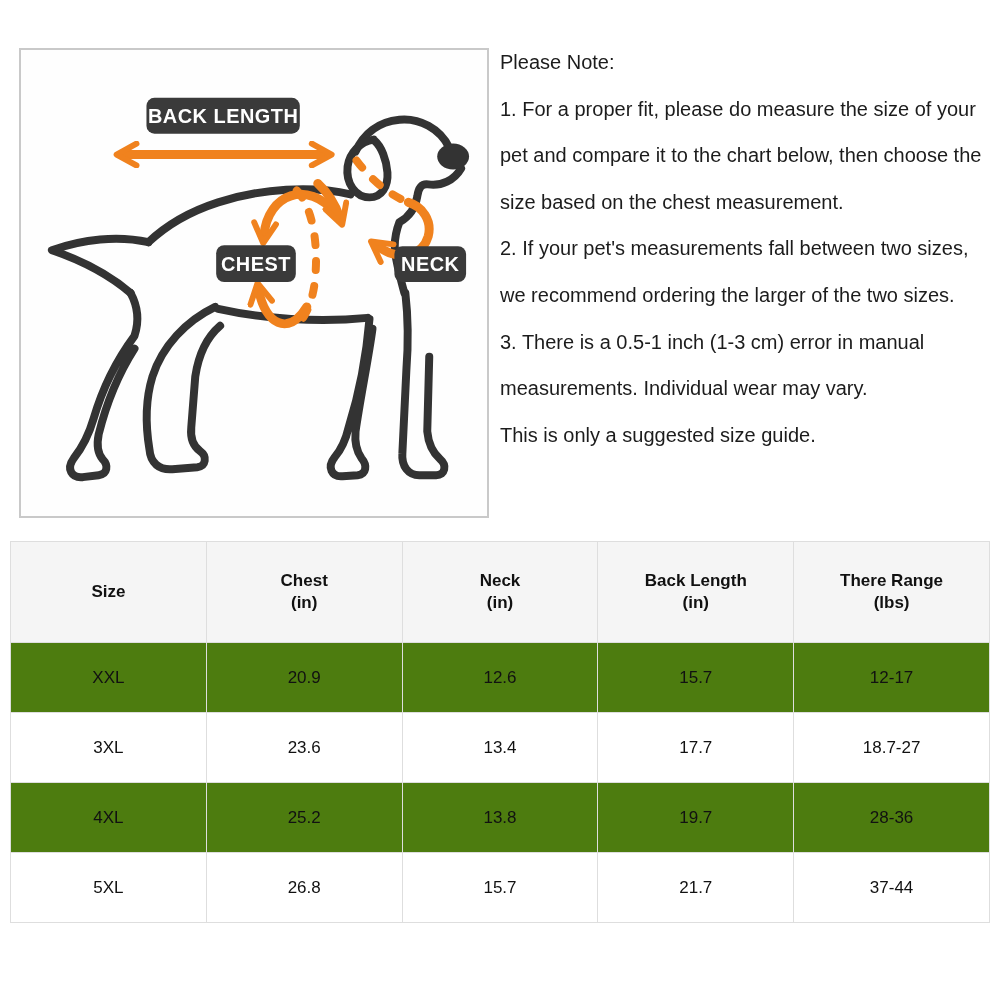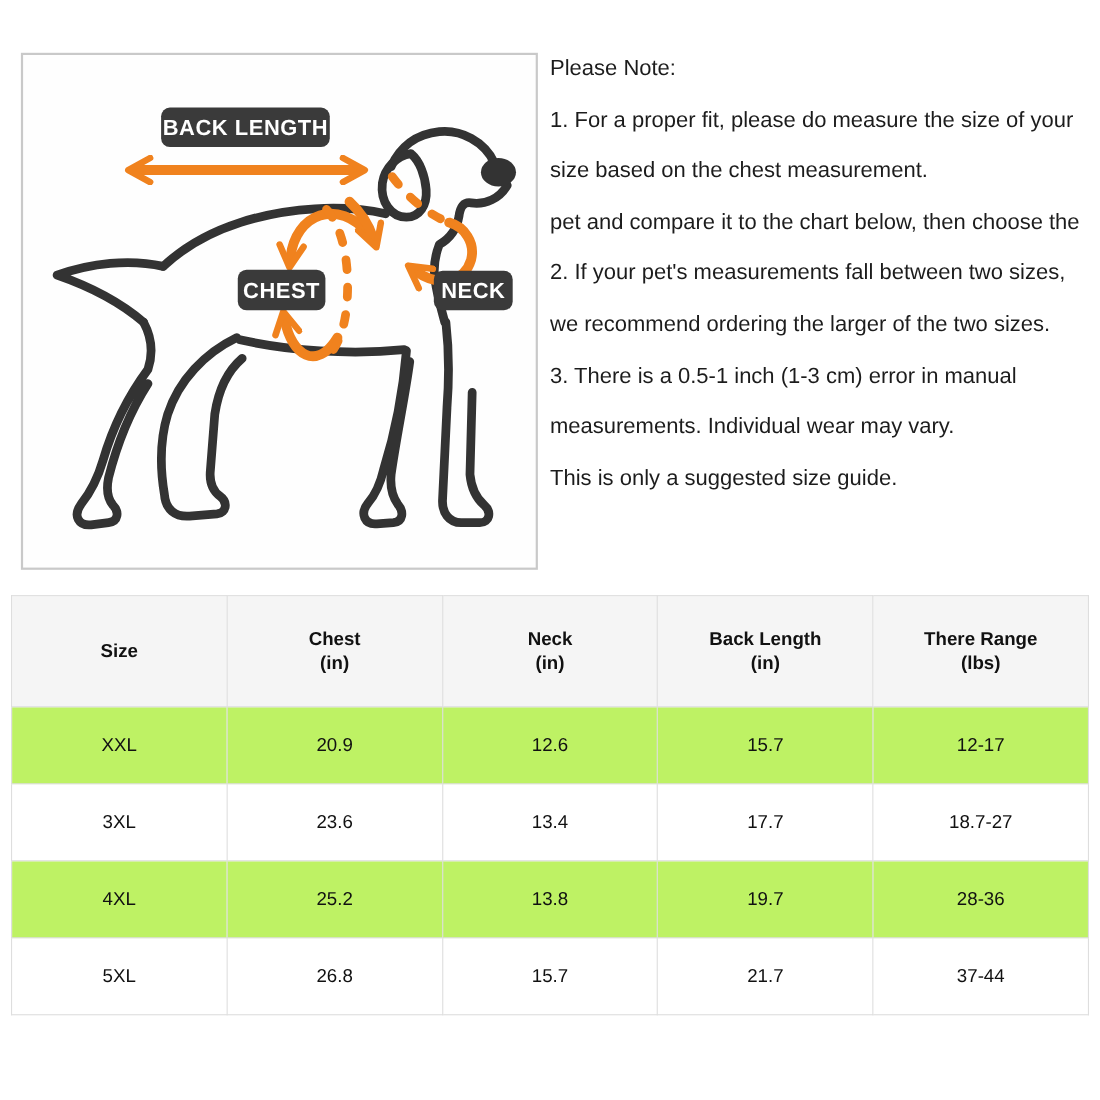--- a/index.html
+++ b/index.html
@@ -52,21 +52,21 @@
     vertical-align: middle;
     padding: 0;
   }
   table.size-table th {
     height: 100px;
     background: #f5f5f5;
     font-weight: bold;
     line-height: 22px;
   }
   table.size-table td { height: 69px; background: #ffffff; }
-  table.size-table tr.alt td { background: #bef264; }
+  table.size-table tr.alt td { background: #4d7c0f; }
   .svg-label-text {
     font-family: "Liberation Sans", sans-serif;
     font-weight: bold;
     font-size: 20px;
     fill: #ffffff;
     letter-spacing: 0.5px;
   }
 </style>
 </head>
 <body>
@@ -120,22 +120,22 @@
       <text class="svg-label-text" x="238" y="224" text-anchor="middle">CHEST</text>
       <rect x="377" y="199" width="72" height="36" rx="8" fill="#3A3A3A"></rect>
       <text class="svg-label-text" x="413" y="224" text-anchor="middle">NECK</text>
     </g>
   </svg>
 </div>
 
 <div class="notes">
   <div class="note-line">Please Note:</div>
   <div class="note-line">1. For a proper fit, please do measure the size of your</div>
+  <div class="note-line">pet and compare it to the chart below, then choose the</div>
   <div class="note-line">size based on the chest measurement.</div>
-  <div class="note-line">pet and compare it to the chart below, then choose the</div>
   <div class="note-line">2. If your pet's measurements fall between two sizes,</div>
   <div class="note-line">we recommend ordering the larger of the two sizes.</div>
   <div class="note-line">3. There is a 0.5-1 inch (1-3 cm) error in manual</div>
   <div class="note-line">measurements. Individual wear may vary.</div>
   <div class="note-line">This is only a suggested size guide.</div>
 </div>
 
 <table class="size-table">
   <thead>
     <tr>

